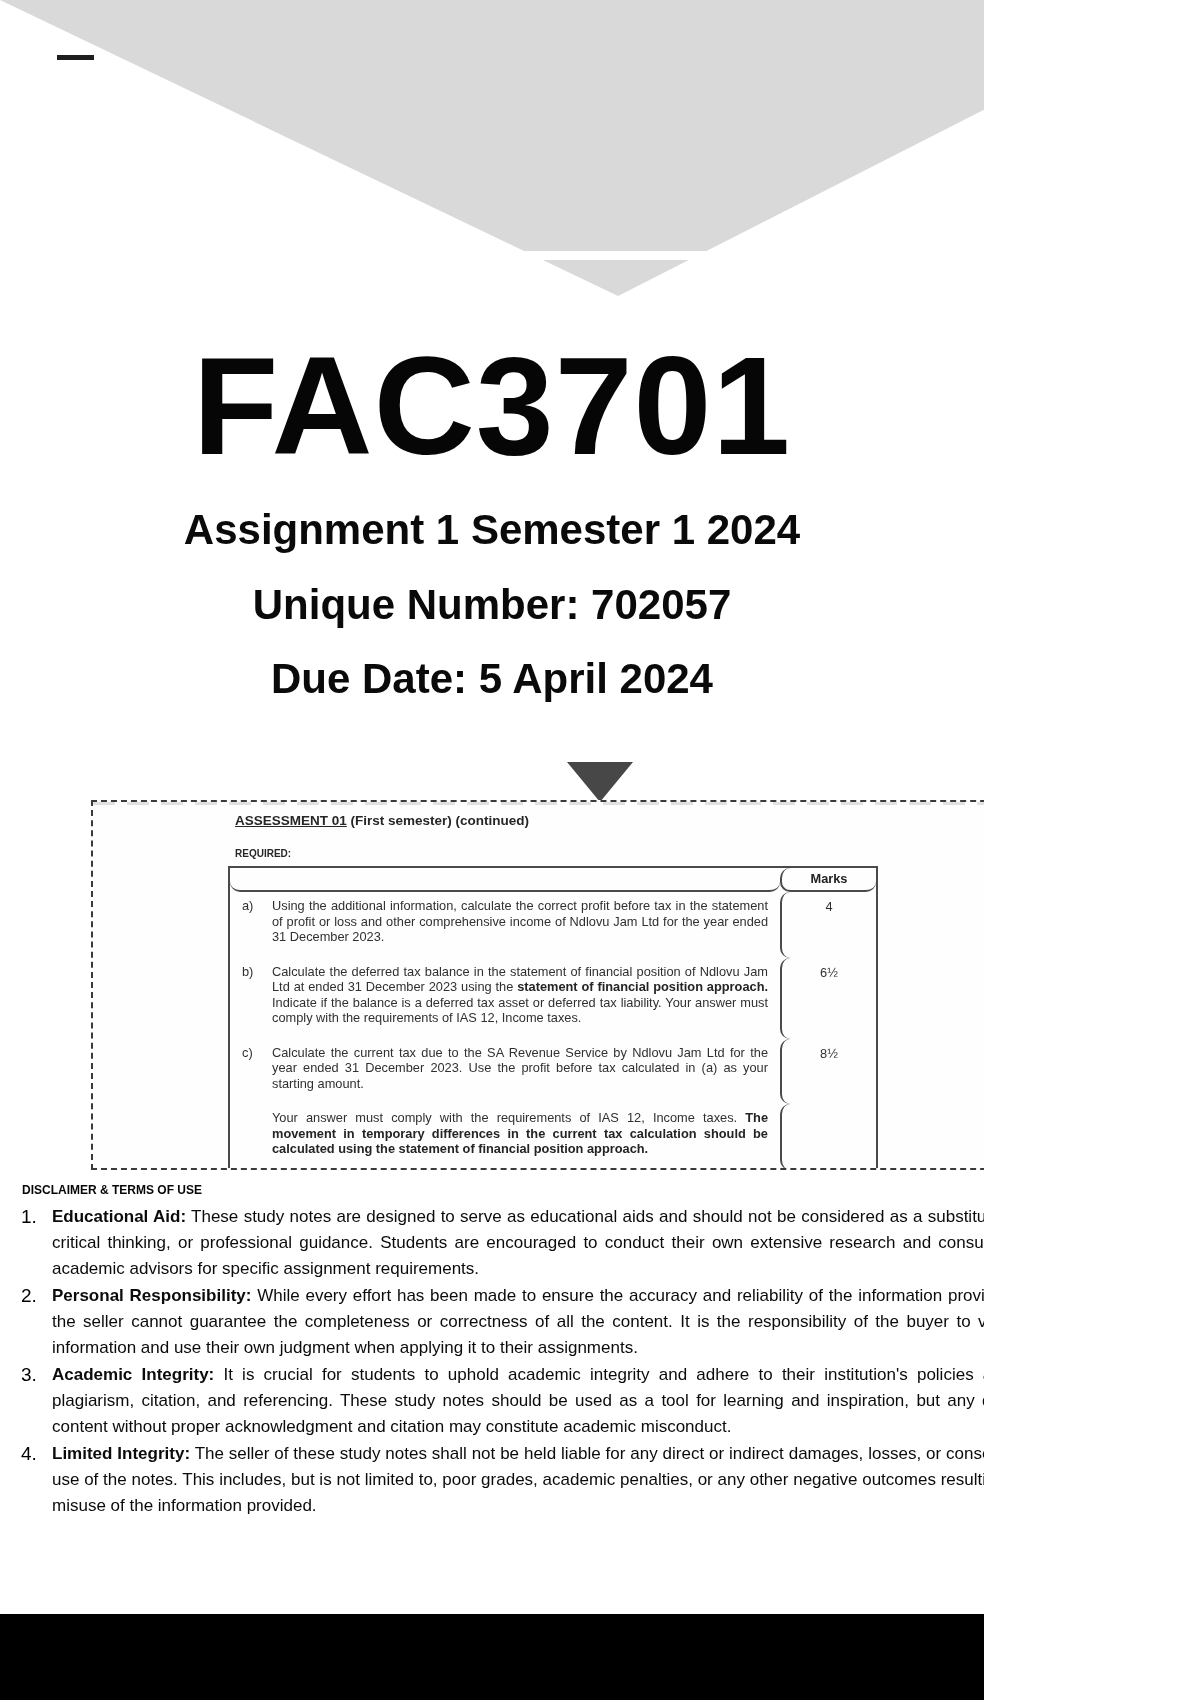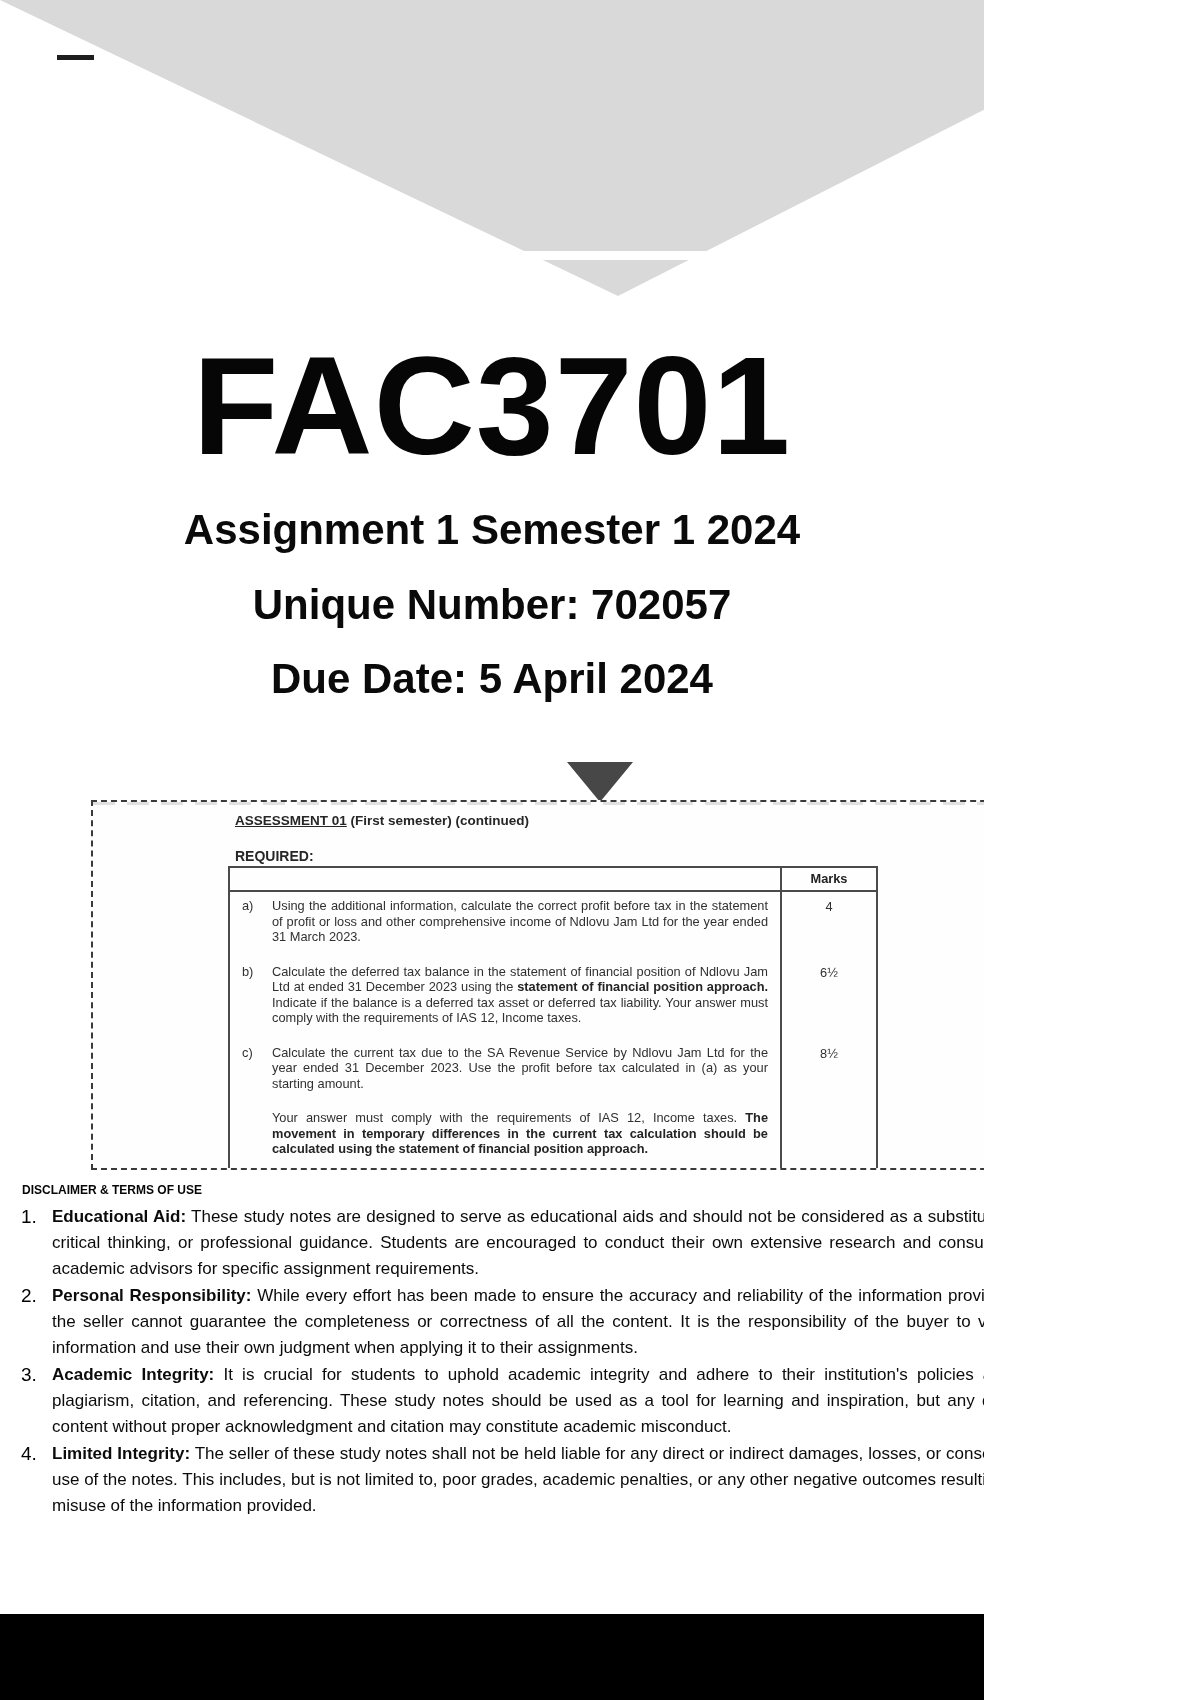--- a/index.html
+++ b/index.html
@@ -43,30 +43,30 @@
     border:2px dashed #3a3a3a;background:#fefefe;overflow:hidden;
   }
   .scan-box::before{ 
     content:"";position:absolute;left:0;top:0;width:100%;height:3px;
     background:repeating-linear-gradient(90deg,#c9c9c9 0 22px,transparent 22px 34px);
     opacity:.55;
   }
   .scan{color:#2e2e2e;}
   .scan-heading{position:absolute;left:142px;top:11px;font-size:13.5px;font-weight:bold;color:#262626;}
   .scan-heading .u{text-decoration:underline;}
-  .scan-required{position:absolute;left:142px;top:46px;font-size:14px;font-weight:bold;color:#262626;}
+  .scan-required{position:absolute;left:142px;top:46px;font-size:10px;font-weight:bold;color:#262626;}
 
   .scan-table{
     position:absolute;left:135px;top:64px;width:650px;height:322px;
     border:2px solid #4a4a4a;box-sizing:border-box;
     display:grid;grid-template-columns:550px 1fr;
     grid-template-rows:24px auto auto auto auto 1fr;
     font-size:12.8px;line-height:15.5px;color:#303030;
   }
-  .cell{box-sizing:border-box;}
+  .cell{box-sizing:border-box;border-radius:10px;}
   .cell.marks{border-left:2px solid #4a4a4a;text-align:center;padding-top:7px;font-size:12.8px;}
   .cell.head{border-bottom:2px solid #4a4a4a;}
   .cell.head.marks{font-weight:bold;padding-top:3px;color:#222;}
   .cell.desc{padding:6px 12px 13px 12px;text-align:justify;}
   .desc-inner{position:relative;padding-left:30px;}
   .itemletter{position:absolute;left:0;top:0;}
   .closing-par{margin-left:30px;text-align:justify;}
   .bseg{font-weight:bold;color:#242424;}
   .iseg{}
 
@@ -103,21 +103,21 @@
       <span class="u">ASSESSMENT 01</span><span> (First semester) (continued)</span>
     </div>
     <div class="scan-required">REQUIRED:</div>
 
     <div class="scan-table">
       <div class="cell desc head"></div>
       <div class="cell marks head">Marks</div>
 
       <div class="cell desc">
         <div class="desc-inner">
-          <span class="itemletter">a)</span><span>Using the additional information, calculate the correct profit before tax in the statement of profit or loss and other comprehensive income of Ndlovu Jam Ltd for the year ended 31 March 2023.</span>
+          <span class="itemletter">a)</span><span>Using the additional information, calculate the correct profit before tax in the statement of profit or loss and other comprehensive income of Ndlovu Jam Ltd for the year ended 31 December 2023.</span>
         </div>
       </div>
       <div class="cell marks">4</div>
 
       <div class="cell desc">
         <div class="desc-inner">
           <span class="itemletter">b)</span><span>Calculate the deferred tax balance in the statement of financial position of Ndlovu Jam Ltd at ended 31 December 2023 using the </span><span class="bseg">statement of financial position approach.</span><span> Indicate if the balance is a deferred tax asset or deferred tax liability. Your answer must comply with the requirements of </span><span class="iseg">IAS 12, Income taxes.</span>
         </div>
       </div>
       <div class="cell marks">6½</div>

